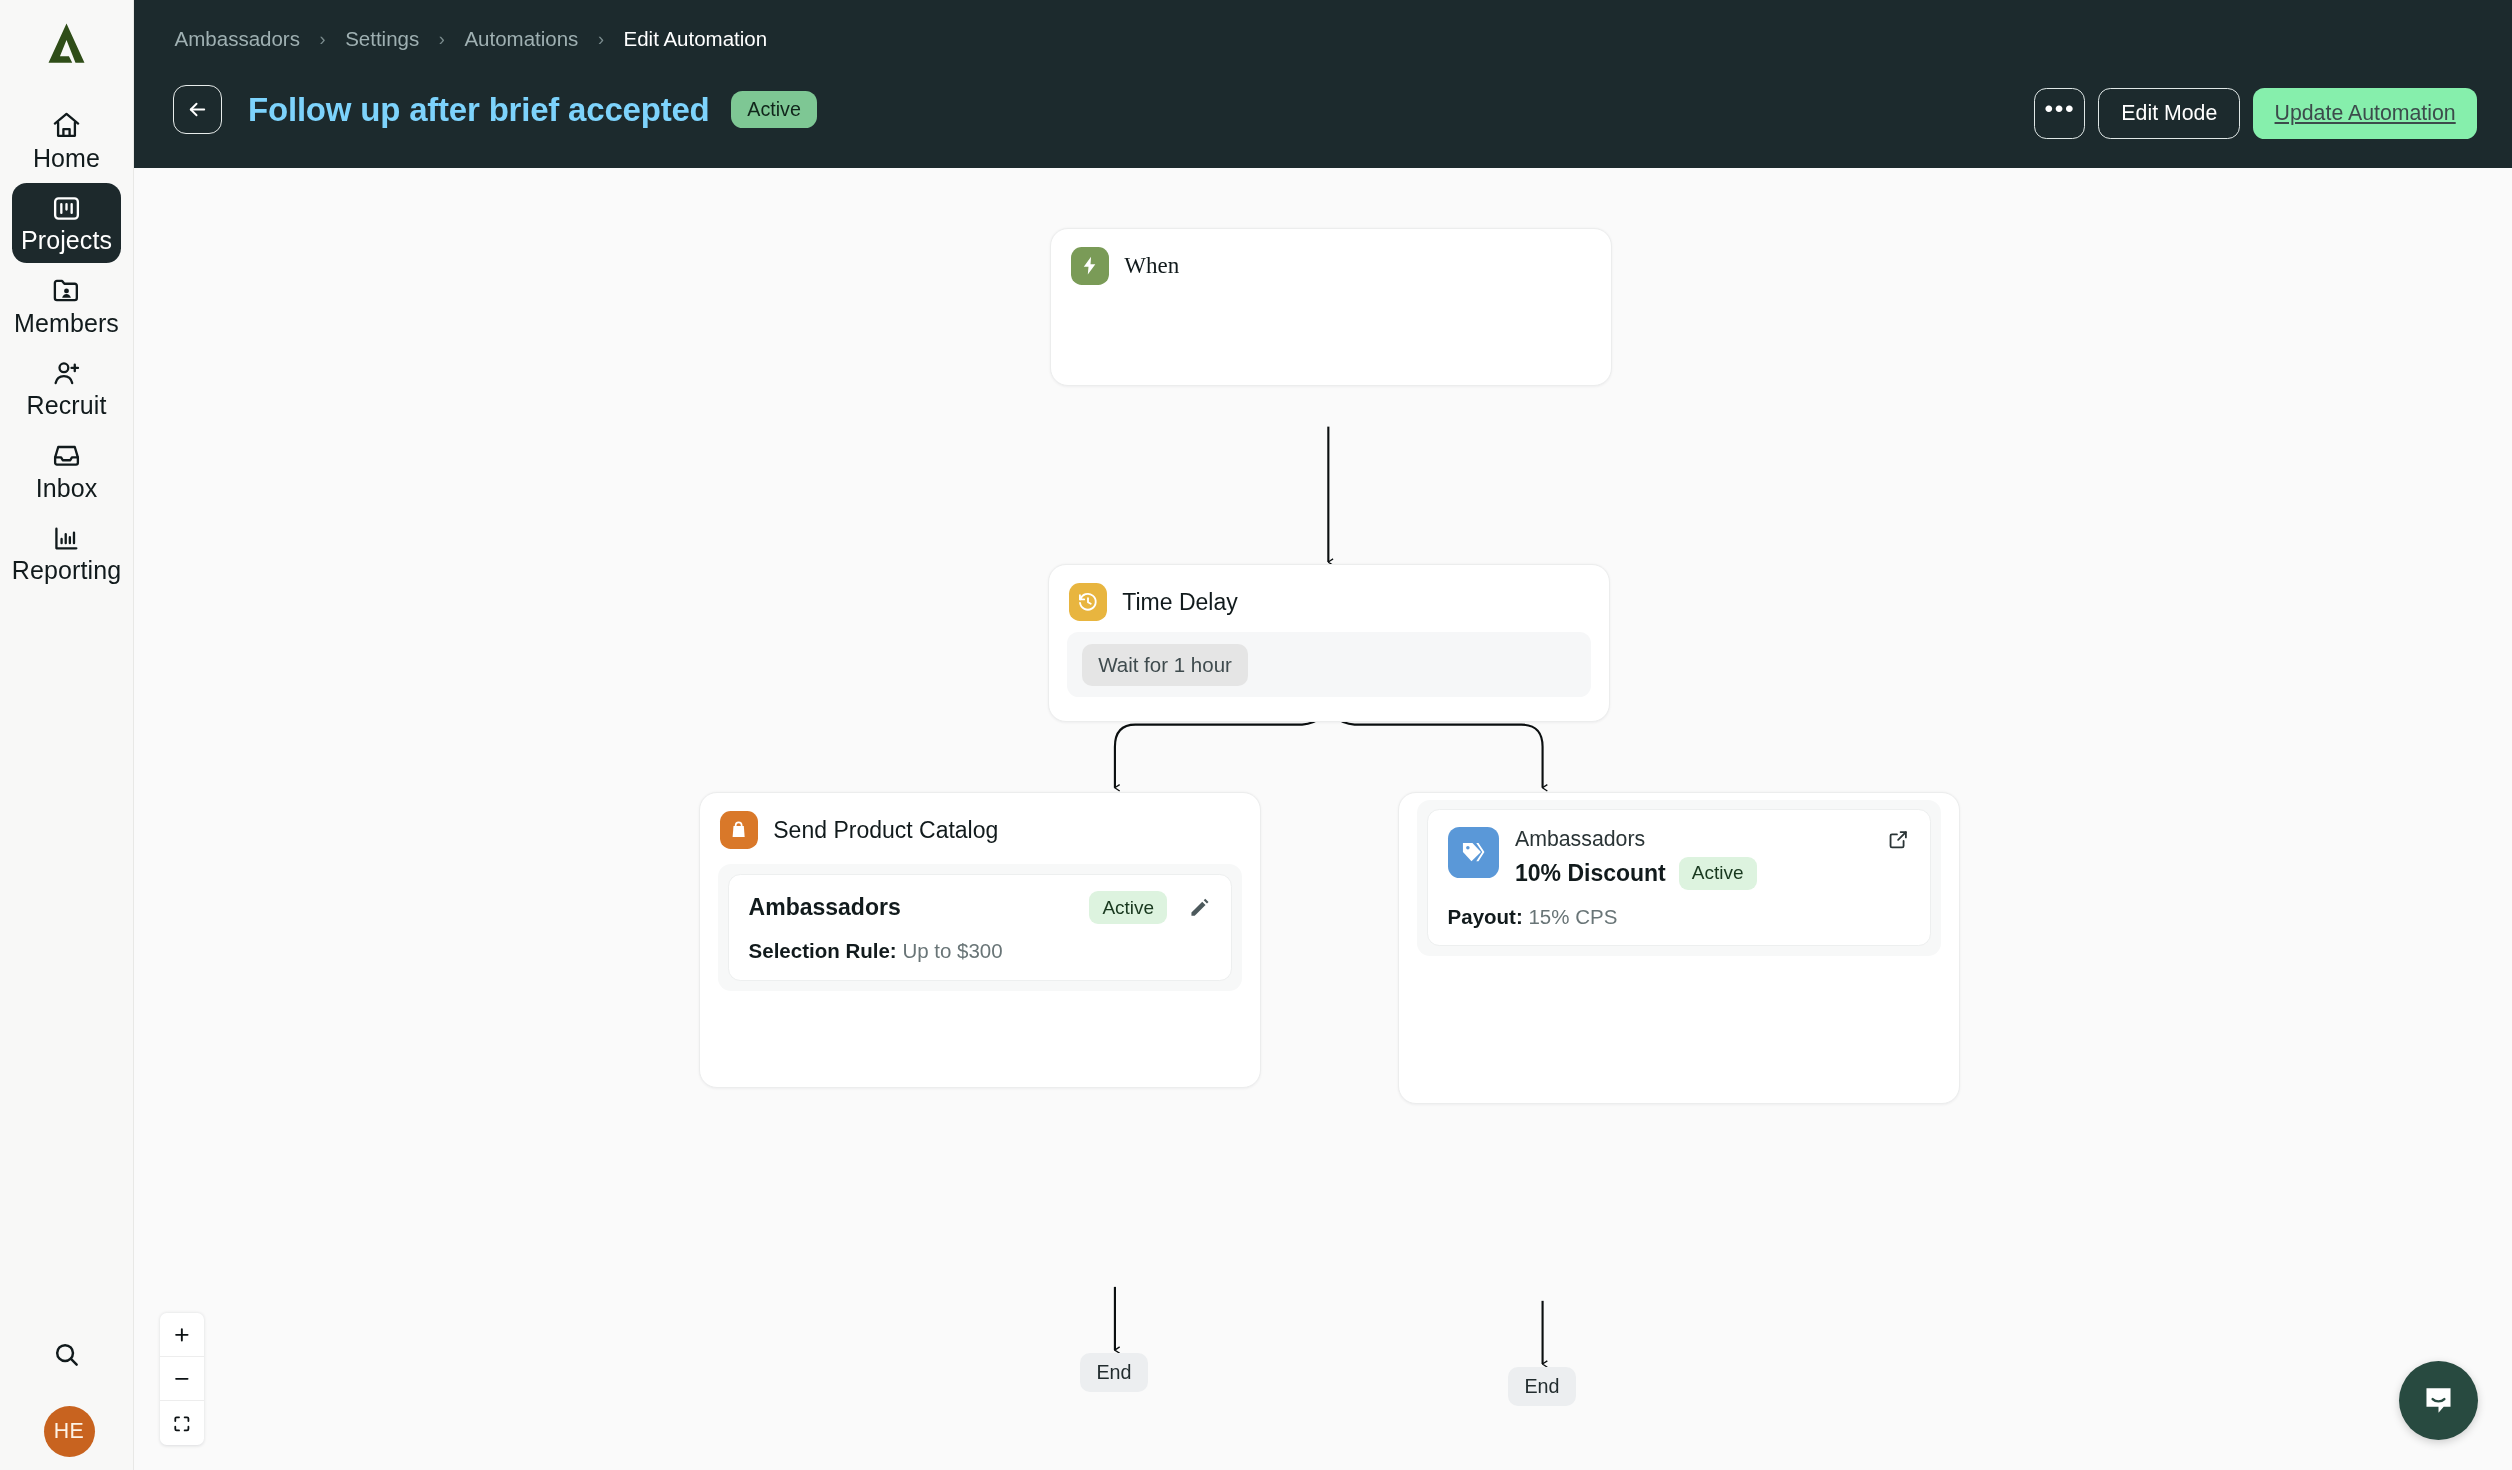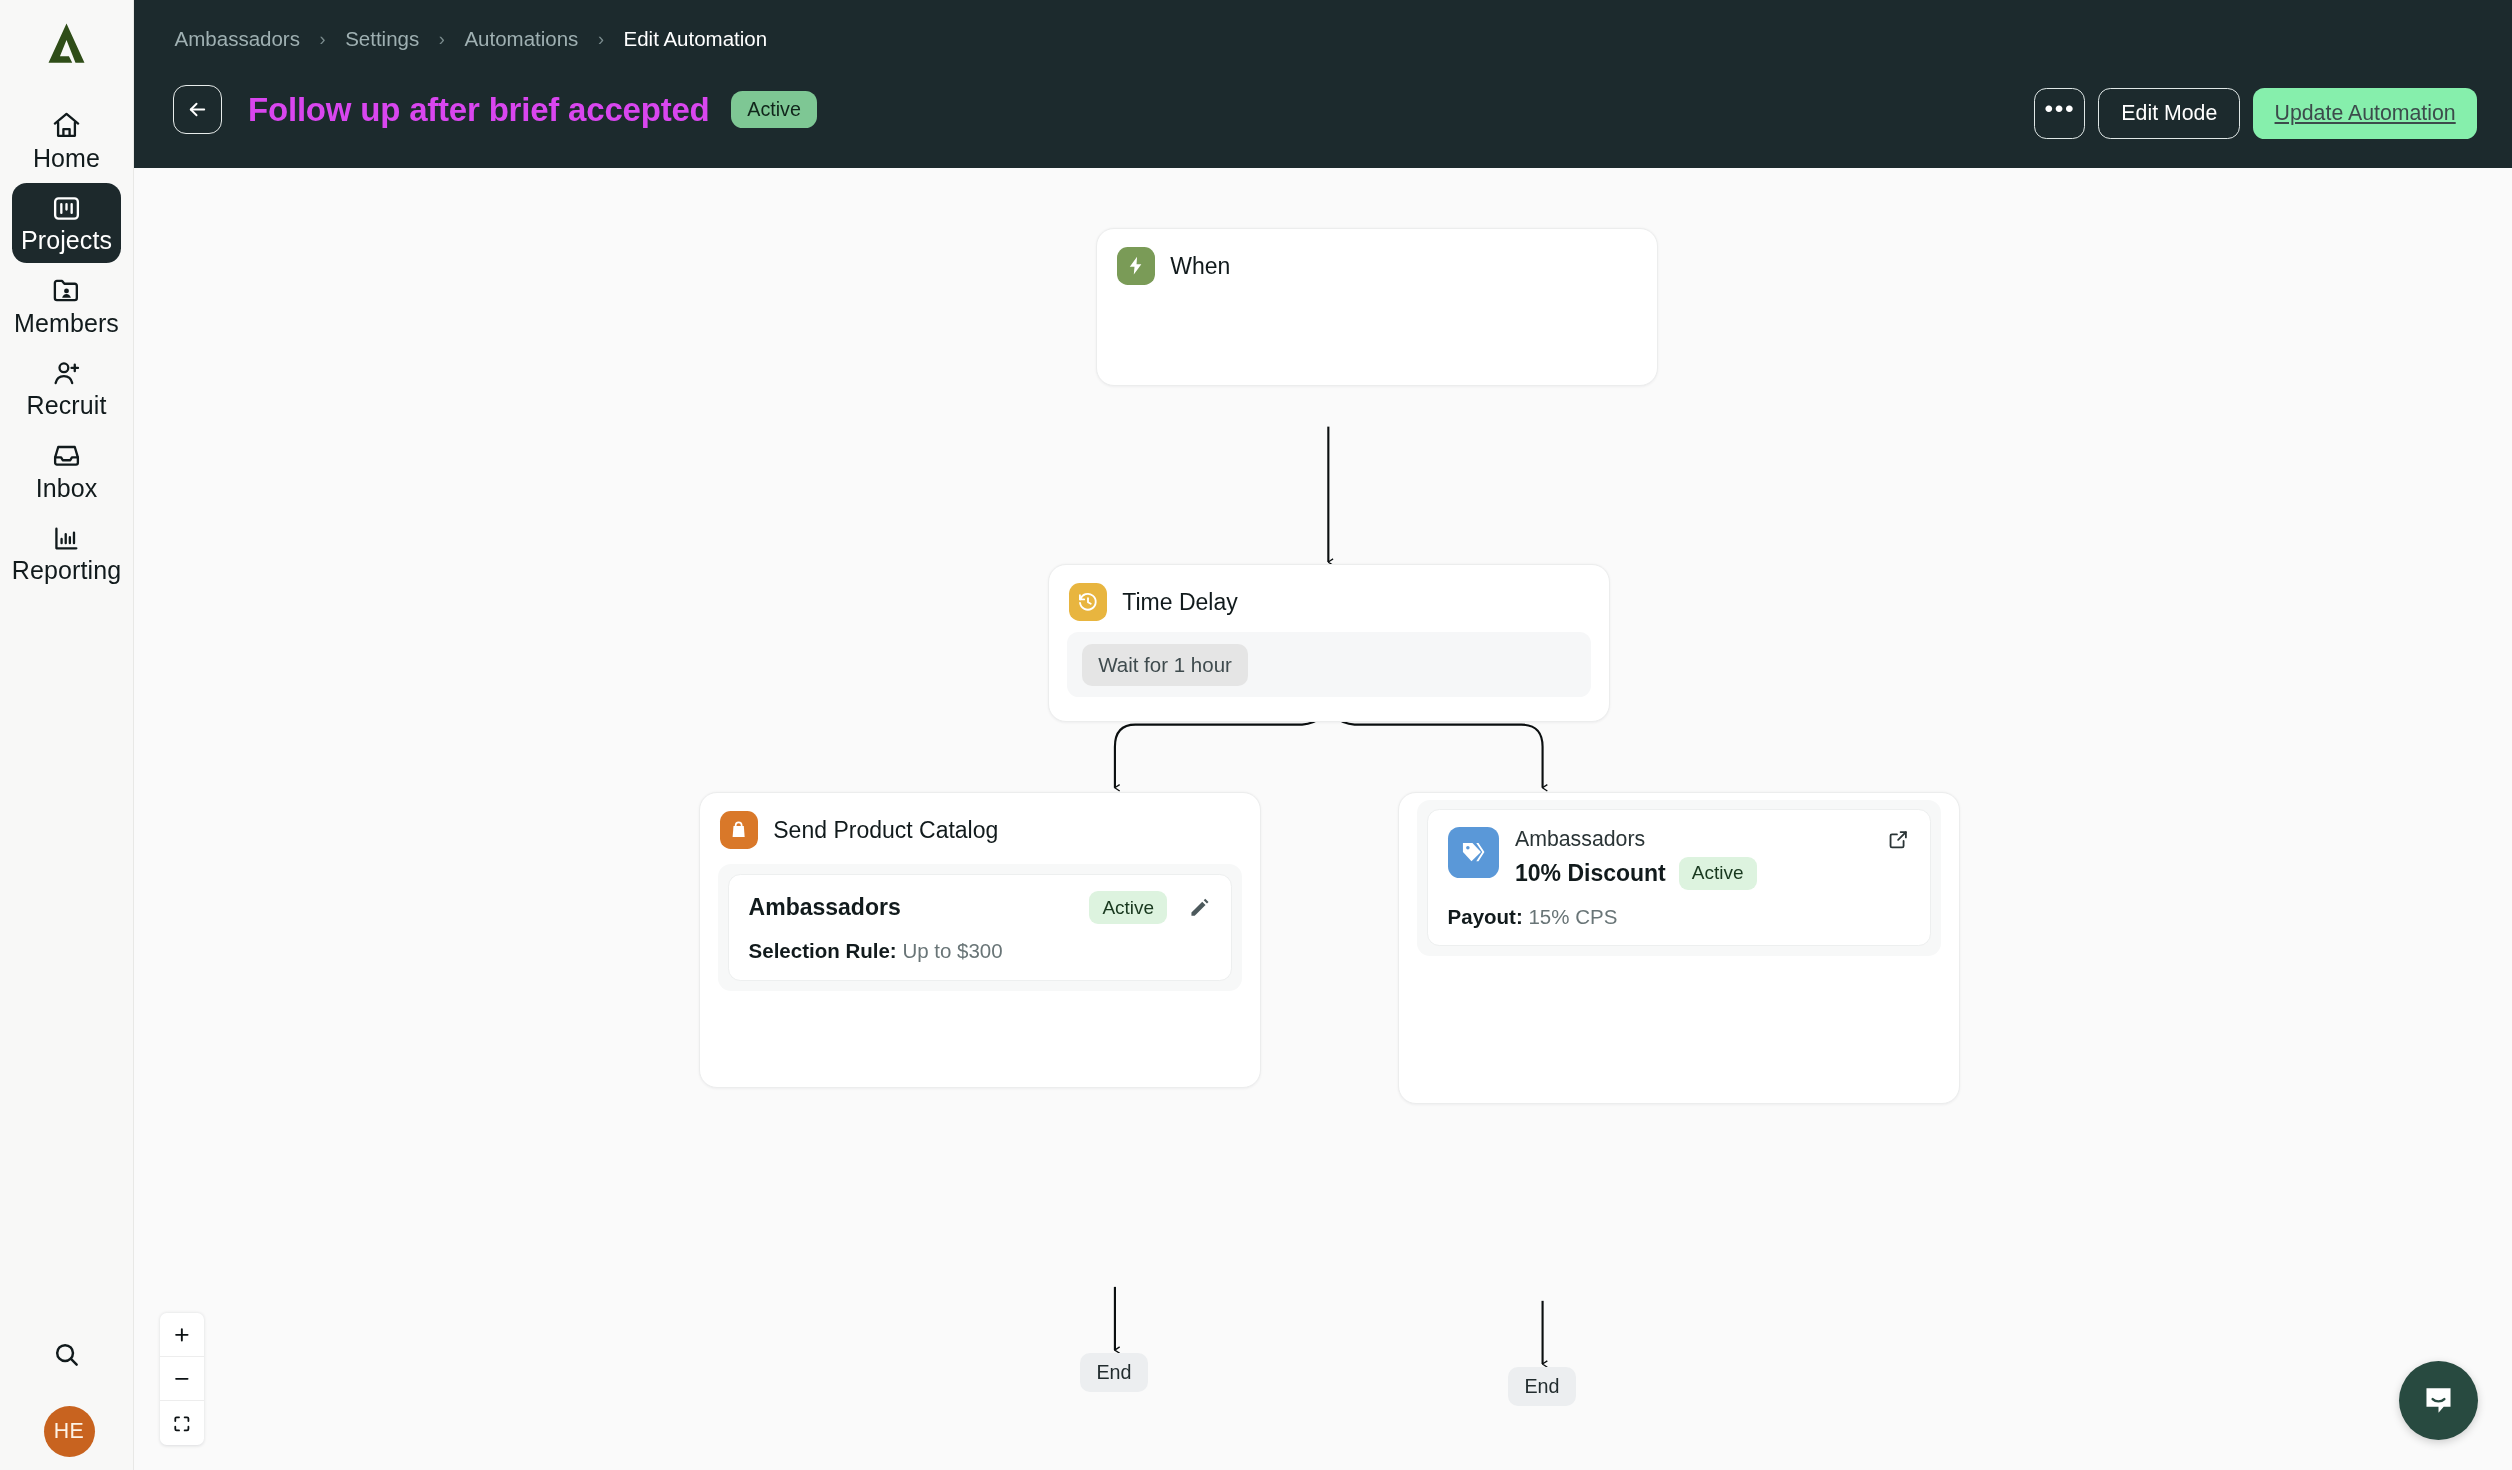--- a/index.html
+++ b/index.html
@@ -62,21 +62,21 @@
   #titlerow {
     position: absolute; left: 39px; top: 85px;
     display: flex; align-items: center; gap: 0;
   }
   #back-btn {
     width: 49px; height: 49px; border-radius: 13px;
     border: 1.2px solid #e7eceb; background: transparent;
     display: flex; align-items: center; justify-content: center;
     cursor: pointer; margin-right: 26px;
   }
-  #page-title { color: #d946ef; font-size: 33px; font-weight: 700; letter-spacing: -0.2px; }
+  #page-title { color: #7dd3fc; font-size: 33px; font-weight: 700; letter-spacing: -0.2px; }
   #title-badge {
     margin-left: 21.3px; background: #7ec794; color: #10251a;
     font-size: 19.7px; padding: 6.6px 16.4px; border-radius: 11.5px;
   }
   #header-actions {
     position: absolute; right: 35px; top: 88px;
     display: flex; align-items: center; gap: 13px;
   }
   .hbtn {
     height: 51px; border-radius: 12.3px; border: 1.2px solid #dfe7e6;
@@ -301,21 +301,21 @@
 
       <path d="M1455 645 Q1453 676 1423 678 L1220 678 Q1195 678 1195 705 L1195 755" stroke="#0b0f10" stroke-width="2.6" fill="none" marker-end="url(#arrow)"></path>
 
       <path d="M1455 645 Q1457 676 1487 678 L1690 678 Q1716 678 1716 705 L1716 755" stroke="#0b0f10" stroke-width="2.6" fill="none" marker-end="url(#arrow)"></path>
 
       <path d="M1195 1363 L1195 1440" stroke="#0b0f10" stroke-width="2.6" fill="none" marker-end="url(#arrow)"></path>
 
       <path d="M1716 1380 L1716 1457" stroke="#0b0f10" stroke-width="2.6" fill="none" marker-end="url(#arrow)"></path>
     </svg>
 
-    <div class="node" style="left:962px; top:60px; width:562px; height:158px;">
+    <div class="node" style="left:916px; top:60px; width:562px; height:158px;font-family:Liberation Serif, serif;">
       <div class="node-head">
         <span class="node-badge" style="background:#7a9b57">
           <svg width="21.3" height="21.3" viewBox="0 0 24 24" fill="#ffffff">
               <path d="M13.6 2 5.4 13.3h5.3L9.9 22l8.5-11.6h-5.4z"></path>
             </svg>
         </span>
         <span class="node-title">When</span>
       </div>
     </div>
 

